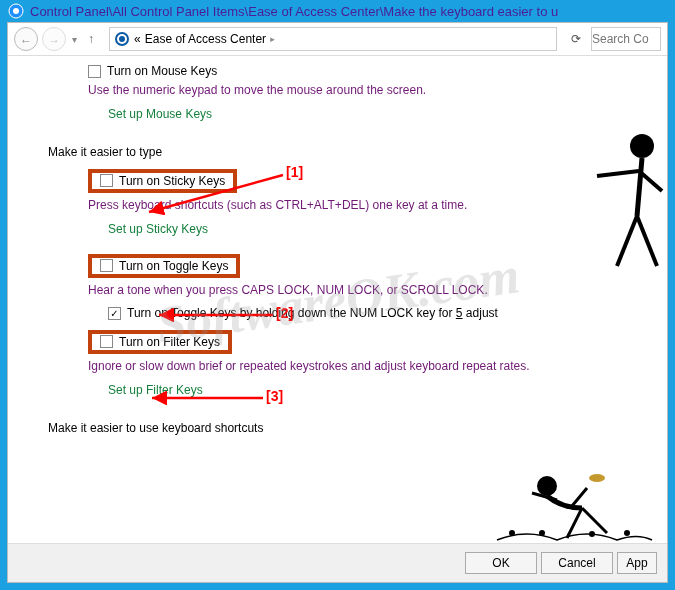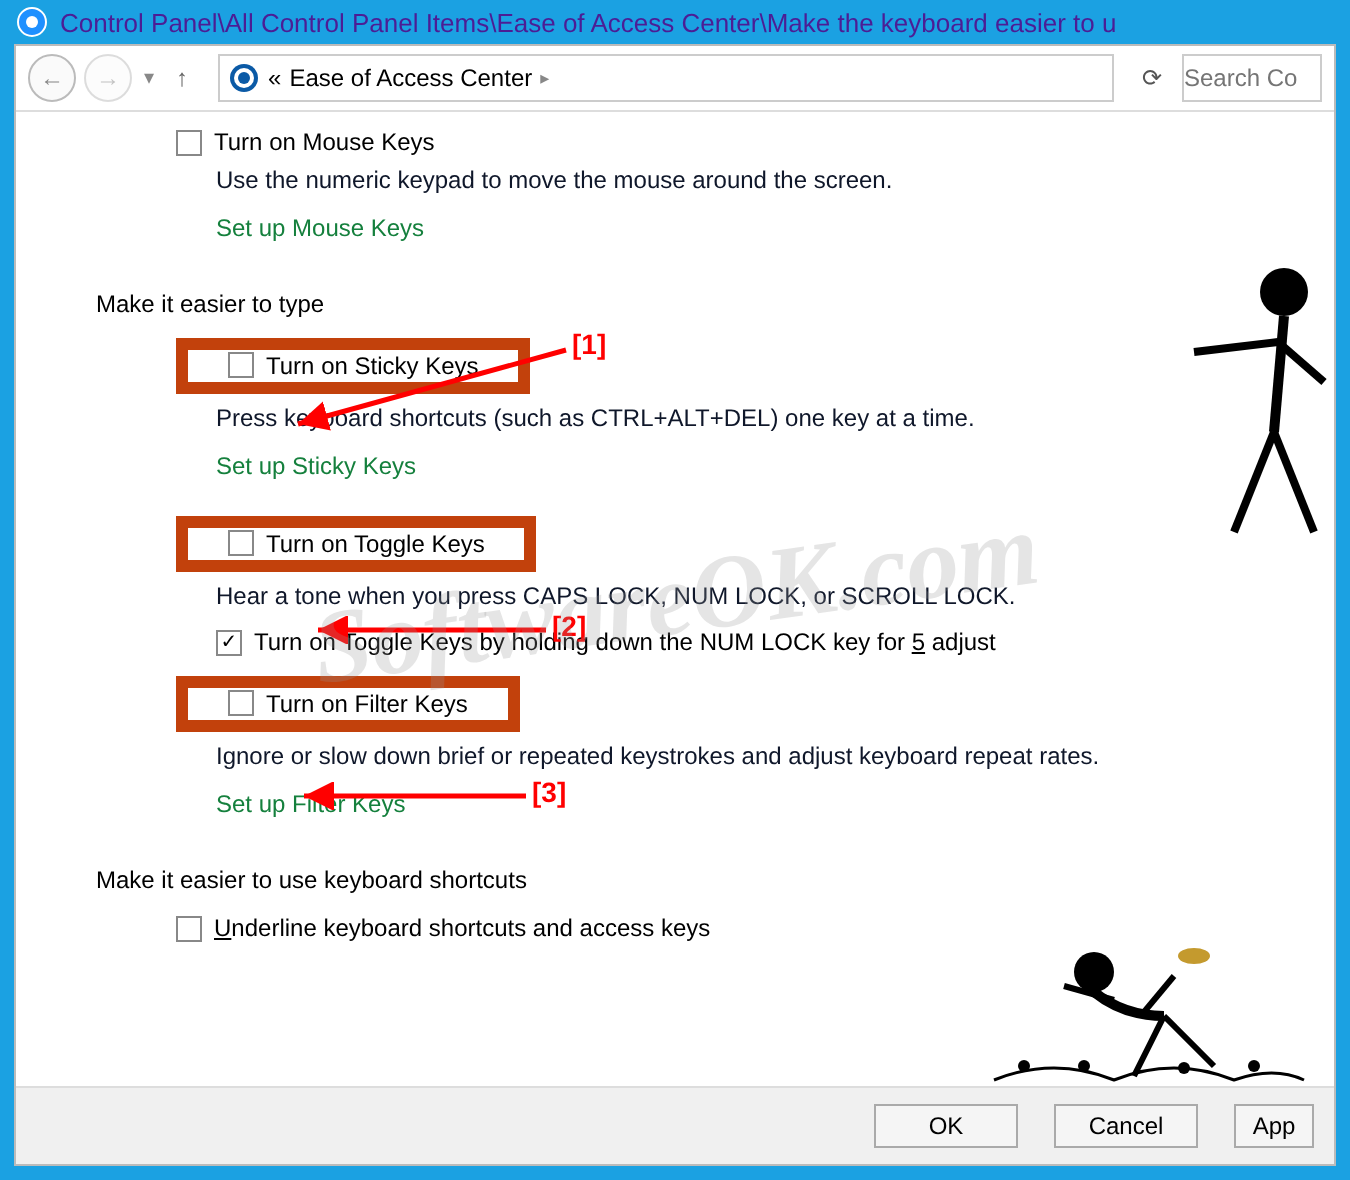--- a/index.html
+++ b/index.html
@@ -15,26 +15,26 @@
     .breadcrumb { flex: 1; border: 1px solid #ccc; height: 24px; display: flex; align-items: center; padding: 0 4px; gap: 4px; margin: 0 4px; }
     .breadcrumb .cp-icon { width: 16px; height: 16px; }
     .breadcrumb .sep { color: #888; font-size: 9px; }
     .breadcrumb .crumb { color: #000; }
     .refresh { width: 22px; height: 22px; display: flex; align-items: center; justify-content: center; color: #555; }
     .search { width: 70px; border: 1px solid #ccc; height: 24px; padding: 0 0; font-size: 12px; color: #888; }
     .content { flex: 1; padding: 8px 16px 8px 80px; overflow: hidden; font-size: 12px; color: #000; position: relative; }
     .row { display: flex; align-items: center; margin-bottom: 4px; gap: 6px; }
     .checkbox { width: 13px; height: 13px; border: 1px solid #888; background: #fff; flex-shrink: 0; display: flex; align-items: center; justify-content: center; font-size: 10px; }
     .checkbox.checked::after { content: '✓'; color: #000; }
-    .desc { margin-left: 20px; color: #0f172a; margin-bottom: 8px; line-height: 1.4; }
+    .desc { color: #701a75; margin-bottom: 8px; line-height: 1.4; }
     .link { color: #15803d; margin-left: 20px; margin-bottom: 18px; cursor: pointer; display: inline-block; }
     .section-h { margin-left: -40px; margin-bottom: 10px; margin-top: 6px; }
-    .highlight { border: 6px solid #c2410c; padding: 1px 20px; display: inline-flex; gap: 6px; }
+    .highlight { border: 4px solid #c2410c; padding: 1px 8px; display: inline-flex; gap: 6px; }
     .sub-row { margin-left: 20px; display: flex; align-items: center; gap: 6px; margin-bottom: 10px; }
-    .button-bar { background: #f0f0f0; border-top: 1px solid #ddd; padding: 8px 10px; display: flex; justify-content: flex-end; gap: 18px; }
+    .button-bar { background: #f0f0f0; border-top: 1px solid #ddd; padding: 8px 10px; display: flex; justify-content: flex-end; gap: 4px; }
     .btn { min-width: 72px; height: 22px; border: 1px solid #aaa; background: #f5f5f5; font-size: 12px; cursor: pointer; }
     .annot { position: absolute; color: red; font-weight: bold; font-size: 14px; }
     .arrow { position: absolute; }
     .watermark { position: absolute; top: 50%; left: 50%; transform: translate(-50%, -50%) rotate(-8deg); font-size: 52px; font-weight: bold; color: rgba(150,150,150,0.25); pointer-events: none; font-style: italic; white-space: nowrap; font-family: Georgia, serif; }
     .stick { position: absolute; pointer-events: none; }
     .underline { text-decoration: underline; }
   </style>
 </head>
 <body>
 
@@ -102,26 +102,20 @@
     <div class="row">
       <span class="highlight">
         <span class="checkbox"></span>
         <span>Turn on Filter Keys</span>
       </span>
     </div>
     <div class="desc">Ignore or slow down brief or repeated keystrokes and adjust keyboard repeat rates.</div>
     <div class="link">Set up Filter Keys</div>
 
     <div class="section-h">Make it easier to use keyboard shortcuts</div>
-    <div class="row">
-      <span class="checkbox"></span>
-      <span>
-        <span class="underline">U</span><span>nderline keyboard shortcuts and access keys</span>
-      </span>
-    </div>
 
     
     <span class="annot" style="top:108px; left:278px;">[1]</span>
     <svg class="arrow" style="top:116px; left:135px;" width="145" height="50">
         <defs>
           <marker id="ah1" markerWidth="8" markerHeight="8" refX="6" refY="3" orient="auto">
             <path d="M0,0 L6,3 L0,6 Z" fill="red"></path>
           </marker>
         </defs>
         <line x1="140" y1="3" x2="6" y2="40" stroke="red" stroke-width="2.5" marker-end="url(#ah1)"></line>

